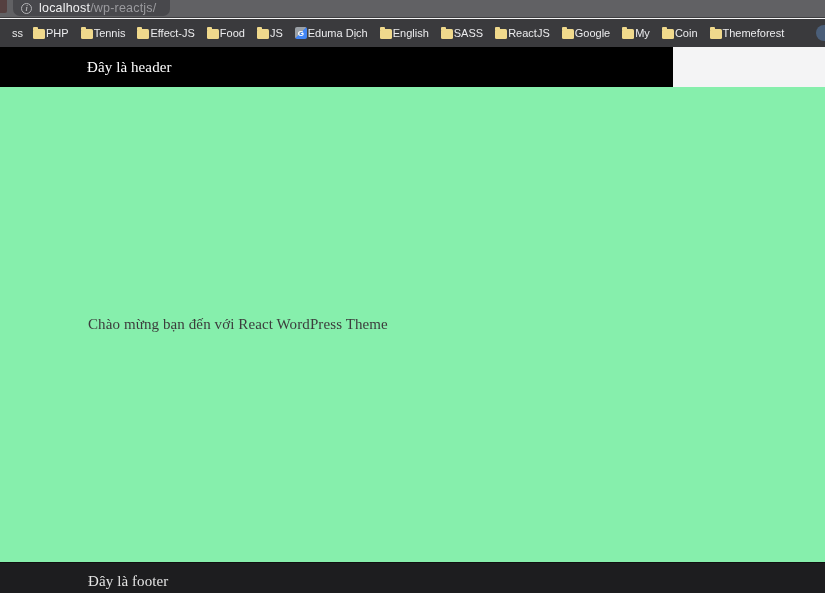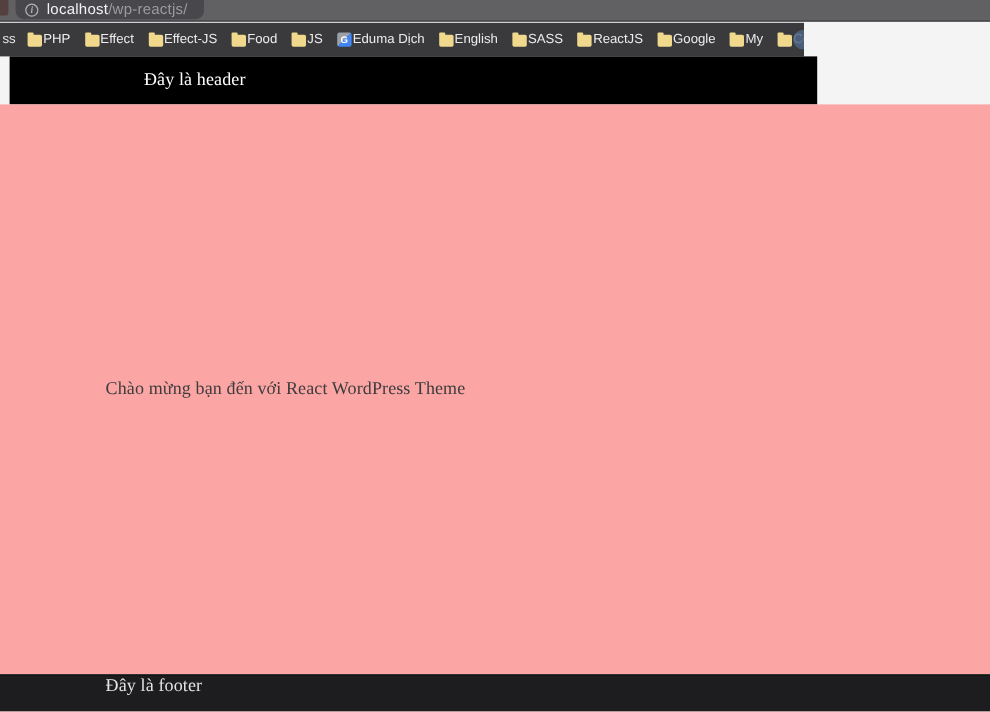--- a/index.html
+++ b/index.html
@@ -26,24 +26,24 @@
     color: #b3b3b6; font-size: 8px; line-height: 9px; text-align: center;
     font-family: "Liberation Serif", serif; font-style: italic; font-weight: bold;
     flex: 0 0 auto; margin-right: 7px;
   }
   .url-text { font-size: 12.5px; white-space: nowrap; letter-spacing: 0.2px; }
   .url-host { color: #f2f2f3; margin-top: 36px; }
   .url-path { color: #9b9b9f; }
 
   
   .bookmarks-bar {
-    position: absolute; left: 0; top: 19px; width: 670px; height: 28px;
+    position: absolute; left: 0; top: 19px; width: 825px; height: 28px;
     background: #3a3a3d;
     display: flex; align-items: center; gap: 8px;
-    padding-left: 2px; overflow: hidden;
+    padding-left: 12px; overflow: hidden;
   }
   .bm-overflow-label { color: #e9e9ea; font-size: 11px; flex: 0 0 auto; }
   .bookmark {
     display: flex; align-items: center; gap: 1px; flex: 0 0 auto;
     height: 22px; padding: 0 2px; border-radius: 3px; cursor: pointer;
   }
   .bookmark-label { color: #ececee; font-size: 11px; white-space: nowrap; }
   .folder-icon {
     width: 12px; height: 10px; background: #f0d98c; border-radius: 1.5px;
     position: relative; flex: 0 0 auto; margin-top: 1px;
@@ -57,39 +57,39 @@
     background: linear-gradient(135deg, #9aa0a6 0%, #9aa0a6 48%, #4285f4 48%, #4285f4 100%);
     color: #ffffff; font-size: 8px; font-weight: bold; line-height: 13px; text-align: center;
   }
   .partial-right-icon {
     position: absolute; right: -7px; top: 6px; width: 16px; height: 16px;
     border-radius: 50%; background: #4d6584; opacity: 0.85;
   }
 
   
   .site-header {
-    position: absolute; left: 8px; top: 47px; width: 673px; height: 40px;
-    background: #000000; display: flex; align-items: center; padding-left: 112px;
+    position: absolute; left: 0; top: 47px; width: 673px; height: 40px;
+    background: #000000; display: flex; align-items: center; padding-left: 87px;
   }
   .site-header .site-text { color: #ffffff; }
   .site-text {
     font-family: "Liberation Serif", serif; font-size: 15px; letter-spacing: 0.1px;
   }
   .site-content {
     position: absolute; left: 0; top: 87px; width: 825px; height: 475px;
-    background: #fca5a5;
+    background: #86efac;
   }
   .welcome-text {
     position: absolute; left: 88px; top: 229px;
     color: #3c3c3c;
   }
   .site-footer {
     position: absolute; left: 0; top: 562px; width: 825px; height: 31px;
     background: #1d1d1f; border-top: 1px solid #101010;
-    padding-left: 88px; 
+    padding-left: 88px; padding-top: 9px;
   }
   .site-footer .site-text { color: #e4e4e4; }
 </style>
 </head>
 <body>
 
 <div class="topbar">
   <div class="edge-fragment"></div>
   <div class="url-pill">
     <span class="info-icon">i</span>
@@ -99,21 +99,21 @@
 
 <div class="bookmarks-bar">
   <span class="bm-overflow-label">ss</span>
 
   <div class="bookmark">
       <span class="folder-icon"></span>
       <span class="bookmark-label">PHP</span>
     </div>
     <div class="bookmark">
       <span class="folder-icon"></span>
-      <span class="bookmark-label">Effect</span>
+      <span class="bookmark-label">Tennis</span>
     </div>
     <div class="bookmark">
       <span class="folder-icon"></span>
       <span class="bookmark-label">Effect-JS</span>
     </div>
     <div class="bookmark">
       <span class="folder-icon"></span>
       <span class="bookmark-label">Food</span>
     </div>
     <div class="bookmark">

